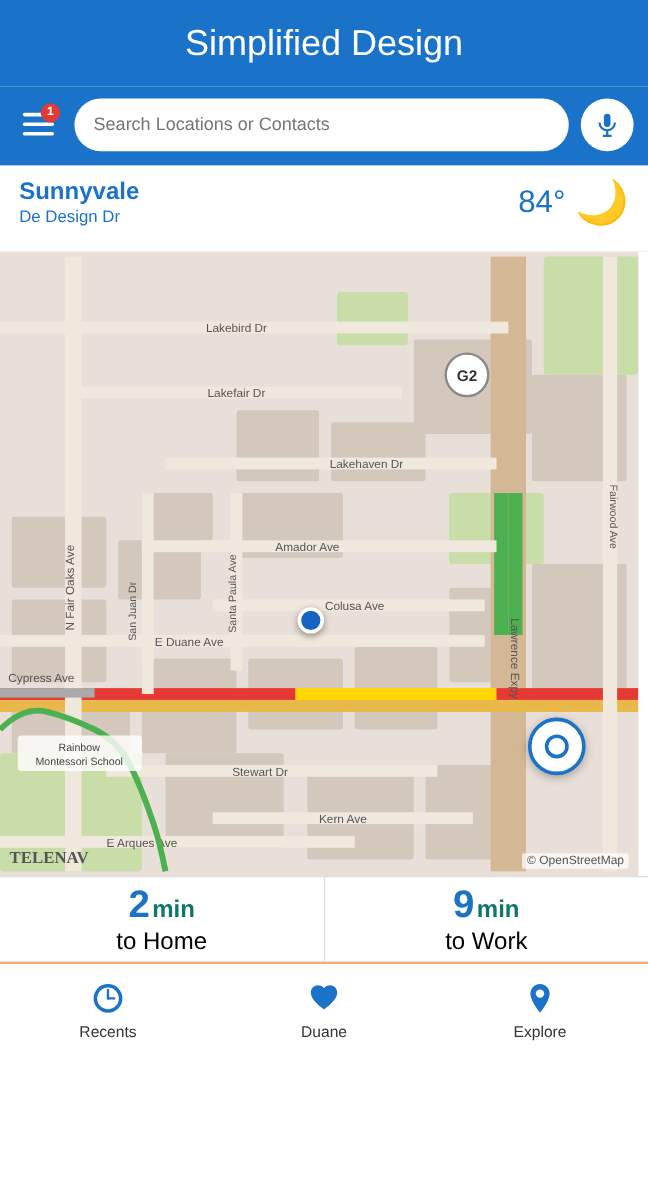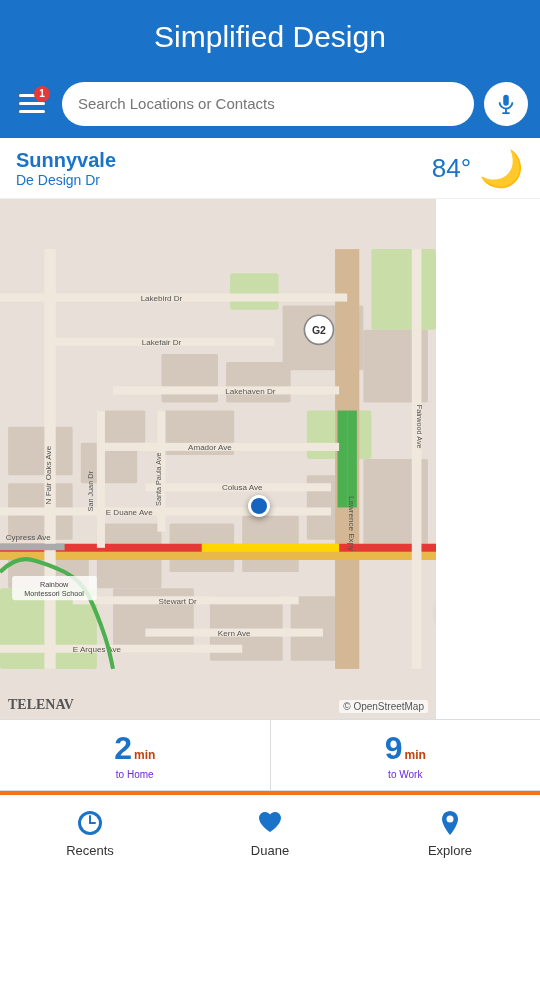--- a/index.html
+++ b/index.html
@@ -106,21 +106,21 @@
       justify-content: center;
       cursor: pointer;
     }
 
     
     .location-bar {
       background: white;
       display: flex;
       justify-content: space-between;
       align-items: center;
-      padding: 10px 16px 8px;
+      padding: 10px 16px 19px;
       border-bottom: 1px solid #eee;
     }
 
     .location-text .city {
       font-size: 20px;
       font-weight: 600;
       color: #1a73c8;
     }
 
     .location-text .street {
@@ -141,21 +141,21 @@
       color: #1a73c8;
     }
 
     .moon-icon {
       font-size: 36px;
       color: #1a73c8;
     }
 
     
     .map-container {
-      width: 436px;
+      width: 532px;
       height: 520px;
       position: relative;
       background: #e8e0d8;
       overflow: hidden;
     }
 
     
     .map-svg {
       width: 100%;
       height: 100%;
@@ -256,36 +256,36 @@
       gap: 2px;
     }
 
     .eta-number {
       font-size: 32px;
       font-weight: 700;
       color: #1a73c8;
     }
 
     .eta-unit {
-      font-size: 12px;
+      font-size: 20px;
       font-weight: 600;
-      color: #c2410c;
+      color: #0f766e;
     }
 
     .eta-label {
-      font-size: 10px;
-      color: #6d28d9;
+      font-size: 20px;
+      color: #000000;
       margin-top: 2px;
     }
 
     
     .bottom-nav {
       background: white;
       display: flex;
-      border-top: 4px solid #f97316;
+      border-top: 1px solid #f97316;
       height: 80px;
     }
 
     .nav-item {
       flex: 1;
       display: flex;
       flex-direction: column;
       align-items: center;
       justify-content: center;
       gap: 5px;

